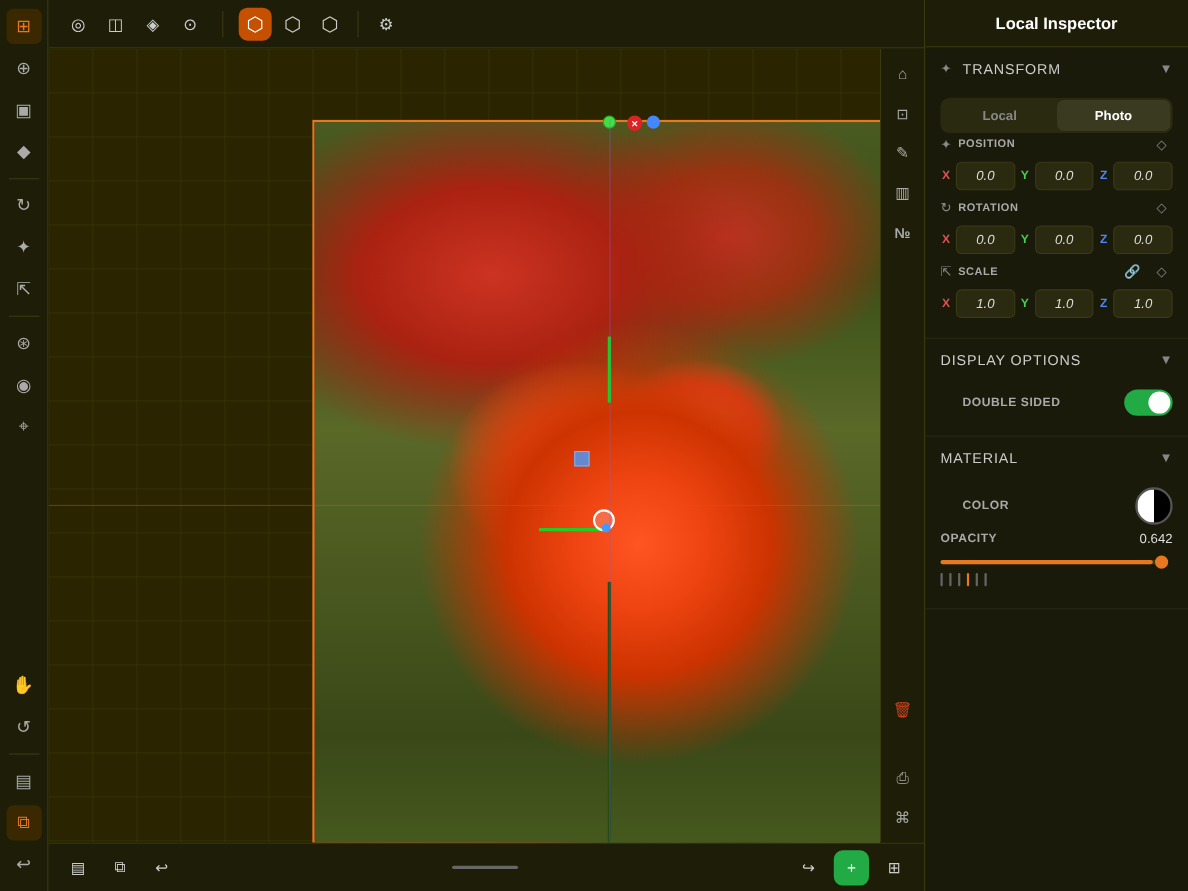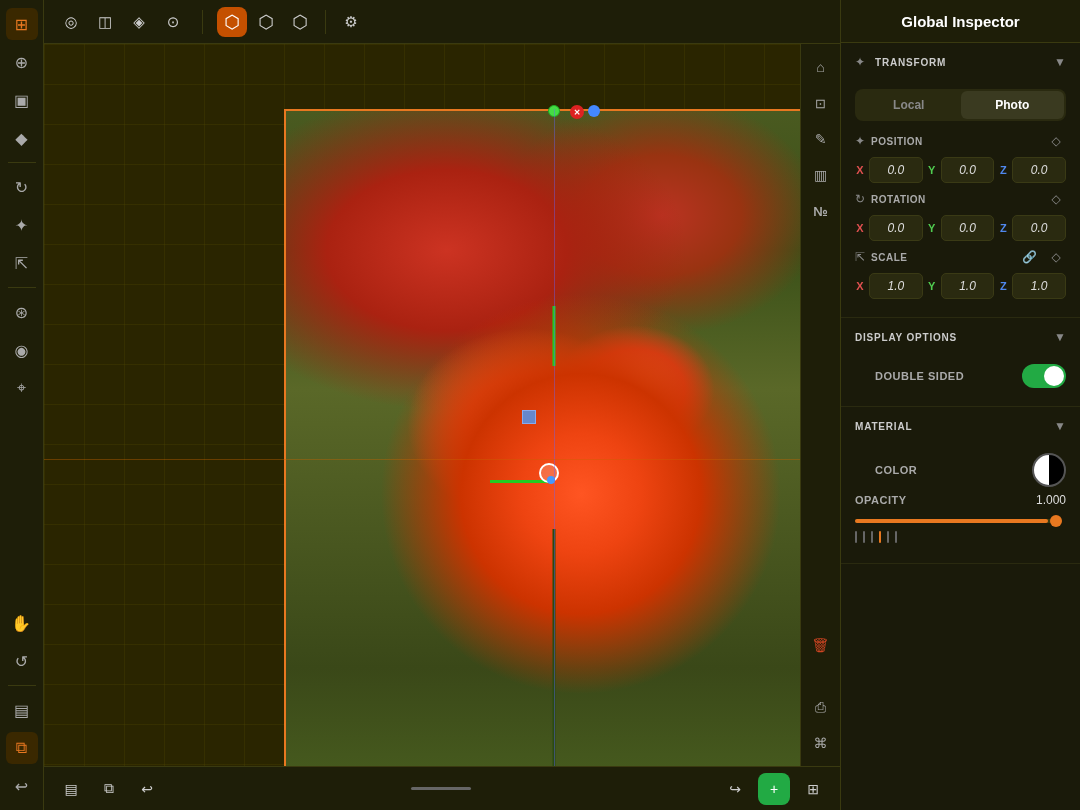--- a/index.html
+++ b/index.html
@@ -270,35 +270,34 @@
     }
     .section-header {
       height: 38px;
       display: flex;
       align-items: center;
       justify-content: space-between;
       padding: 0 14px;
       cursor: pointer;
     }
     .section-title {
-      font-size: 10px;
-      font-weight: 700;
+      font-size: 13px;
+      font-weight: 400;
       color: #ccc;
       letter-spacing: 0.8px;
       text-transform: uppercase;
     }
     .section-content { padding: 8px 14px 12px; }
 
     
     .transform-toggle {
       display: flex;
       background: #2a2a10;
       border-radius: 8px;
       padding: 2px;
-      margin-bottom: 10px;
     }
     .toggle-btn {
       flex: 1;
       height: 28px;
       display: flex; align-items: center; justify-content: center;
       border-radius: 6px;
       font-size: 12px; font-weight: 600;
       cursor: pointer;
       color: #888;
     }
@@ -528,21 +527,21 @@
       <div class="bottom-btn accent-green">+</div>
       <div class="bottom-btn">⊞</div>
     </div>
   </div>
 
 </div>
 
 <div class="right-panel">
 
   <div class="panel-header">
-    <span>Global Inspector</span>
+    <span>Local Inspector</span>
   </div>
 
   <div class="panel-section">
     <div class="section-header">
       <div style="display:flex;align-items:center;gap:6px;">
         <span class="sec-icon">✦</span>
         <span class="section-title">TRANSFORM</span>
       </div>
       <span class="chevron">▼</span>
     </div>
@@ -621,21 +620,21 @@
     </div>
     <div class="section-content">
 
       <div class="option-row">
         <span class="option-label">COLOR</span>
         <div class="color-swatch"></div>
       </div>
 
       <div class="opacity-row">
         <span class="option-label">OPACITY</span>
-        <span class="opacity-val">1.000</span>
+        <span class="opacity-val">0.642</span>
       </div>
 
       <div class="slider-container">
         <div class="slider-track">
           <div class="slider-fill"></div>
           <div class="slider-thumb"></div>
         </div>
       </div>
 
       <div class="slider-dots">

